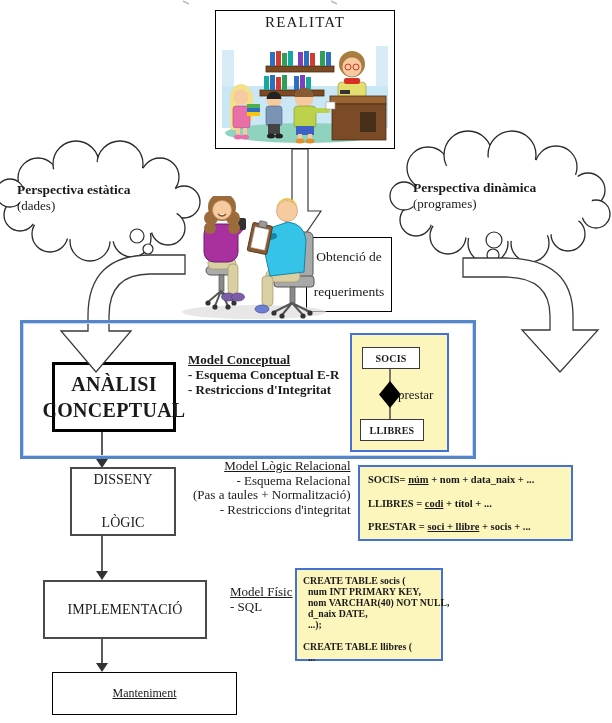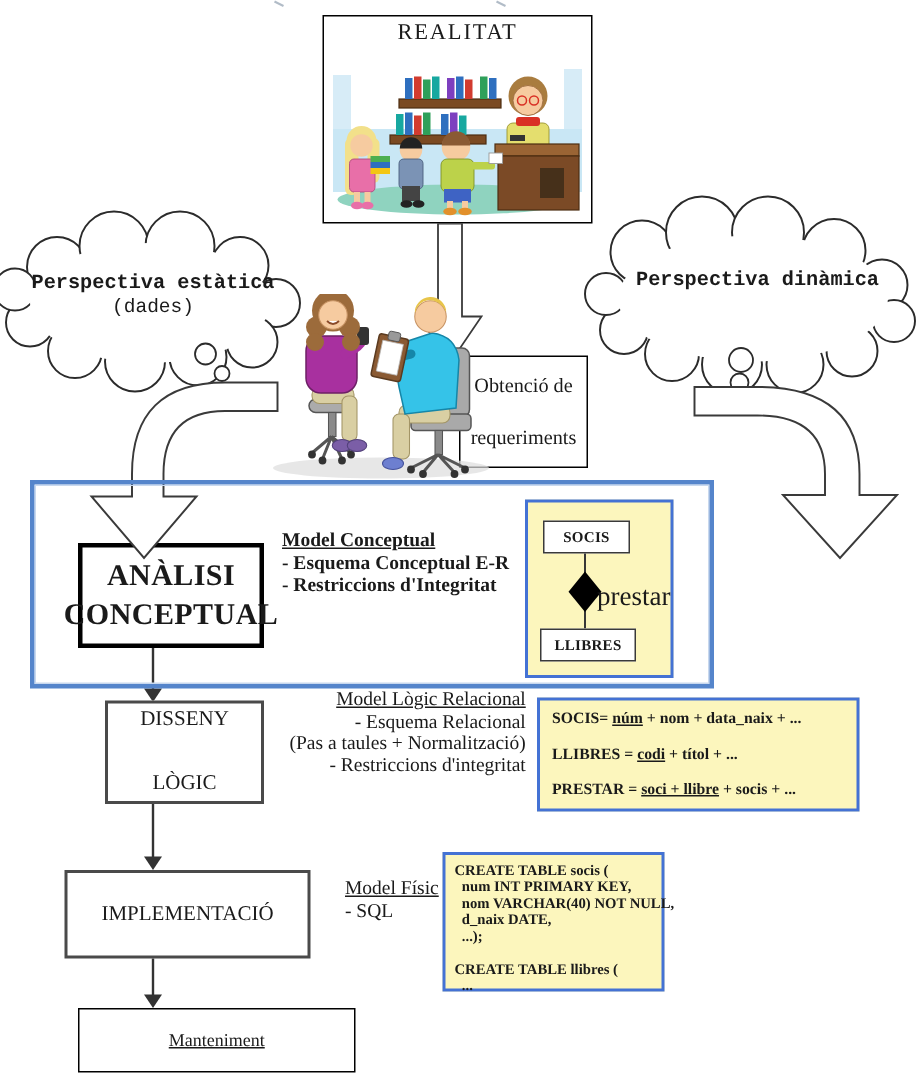--- a/index.html
+++ b/index.html
@@ -34,29 +34,29 @@
   #fisic-notes{left:230px;top:584px;font-size:13px;line-height:15px;}
   .underlined{text-decoration:underline;}
   .indent{padding-left:6px;}
   
   .note{background:#FCF6BD;border:2.5px solid #4472D4;}
   #er-box{left:350px;top:333px;width:95px;height:115px;border-width:2px;}
   .entity{position:absolute;background:#fff;border:1.4px solid #3a3a3a;display:flex;align-items:center;
           justify-content:center;font-size:10px;font-weight:600;letter-spacing:.2px;}
   #entity-socis{left:10px;top:12px;width:56px;height:20px;}
   #entity-llibres{left:8px;top:84px;width:62px;height:20px;}
-  #er-relation-label{position:absolute;left:46px;top:52px;font-size:18px;}
+  #er-relation-label{position:absolute;left:46px;top:52px;font-size:13px;}
   #schema-box{left:358px;top:465px;width:215px;height:76px;padding:7px 0 0 8px;box-sizing:border-box;
               font-size:10.5px;font-weight:600;}
   .schema-row{margin-bottom:12.5px;white-space:pre;}
   #sql-box{left:295px;top:568px;width:148px;height:93px;padding:5px 0 0 6px;box-sizing:border-box;
            font-size:9.8px;font-weight:600;line-height:11px;}
   .sql-line{white-space:pre;min-height:11px;}
   
-  .cloud-text{z-index:2;text-align:center;font-family:Liberation Mono, monospace;}
+  .cloud-text{z-index:2;text-align:left;}
   #cloud-text-left{left:17px;top:182px;width:170px;}
   #cloud-text-right{left:413px;top:180px;width:184px;}
   .cloud-title{font-weight:bold;font-size:13.5px;}
   .cloud-sub{font-size:13px;}
 </style>
 </head>
 <body>
 
 <div id="canvas">
 
@@ -208,20 +208,21 @@
     </svg>
   </div>
 
   <div id="cloud-text-left" class="abs cloud-text">
     <div class="cloud-title">Perspectiva estàtica</div>
     <div class="cloud-sub">(dades)</div>
   </div>
 
   <div id="cloud-text-right" class="abs cloud-text">
     <div class="cloud-title">Perspectiva dinàmica</div>
+    <div class="cloud-sub">(programes)</div>
   </div>
 
   <div id="obtencio-box" class="abs wbox">
     <div>Obtenció de</div>
     <div>requeriments</div>
   </div>
 
   <svg id="people" class="abs" style="left:170px;top:196px;" width="168" height="124" viewBox="0 0 168 124">
     <ellipse cx="84" cy="116" rx="72" ry="7" fill="#DDDDDD" opacity=".7"></ellipse>
 

